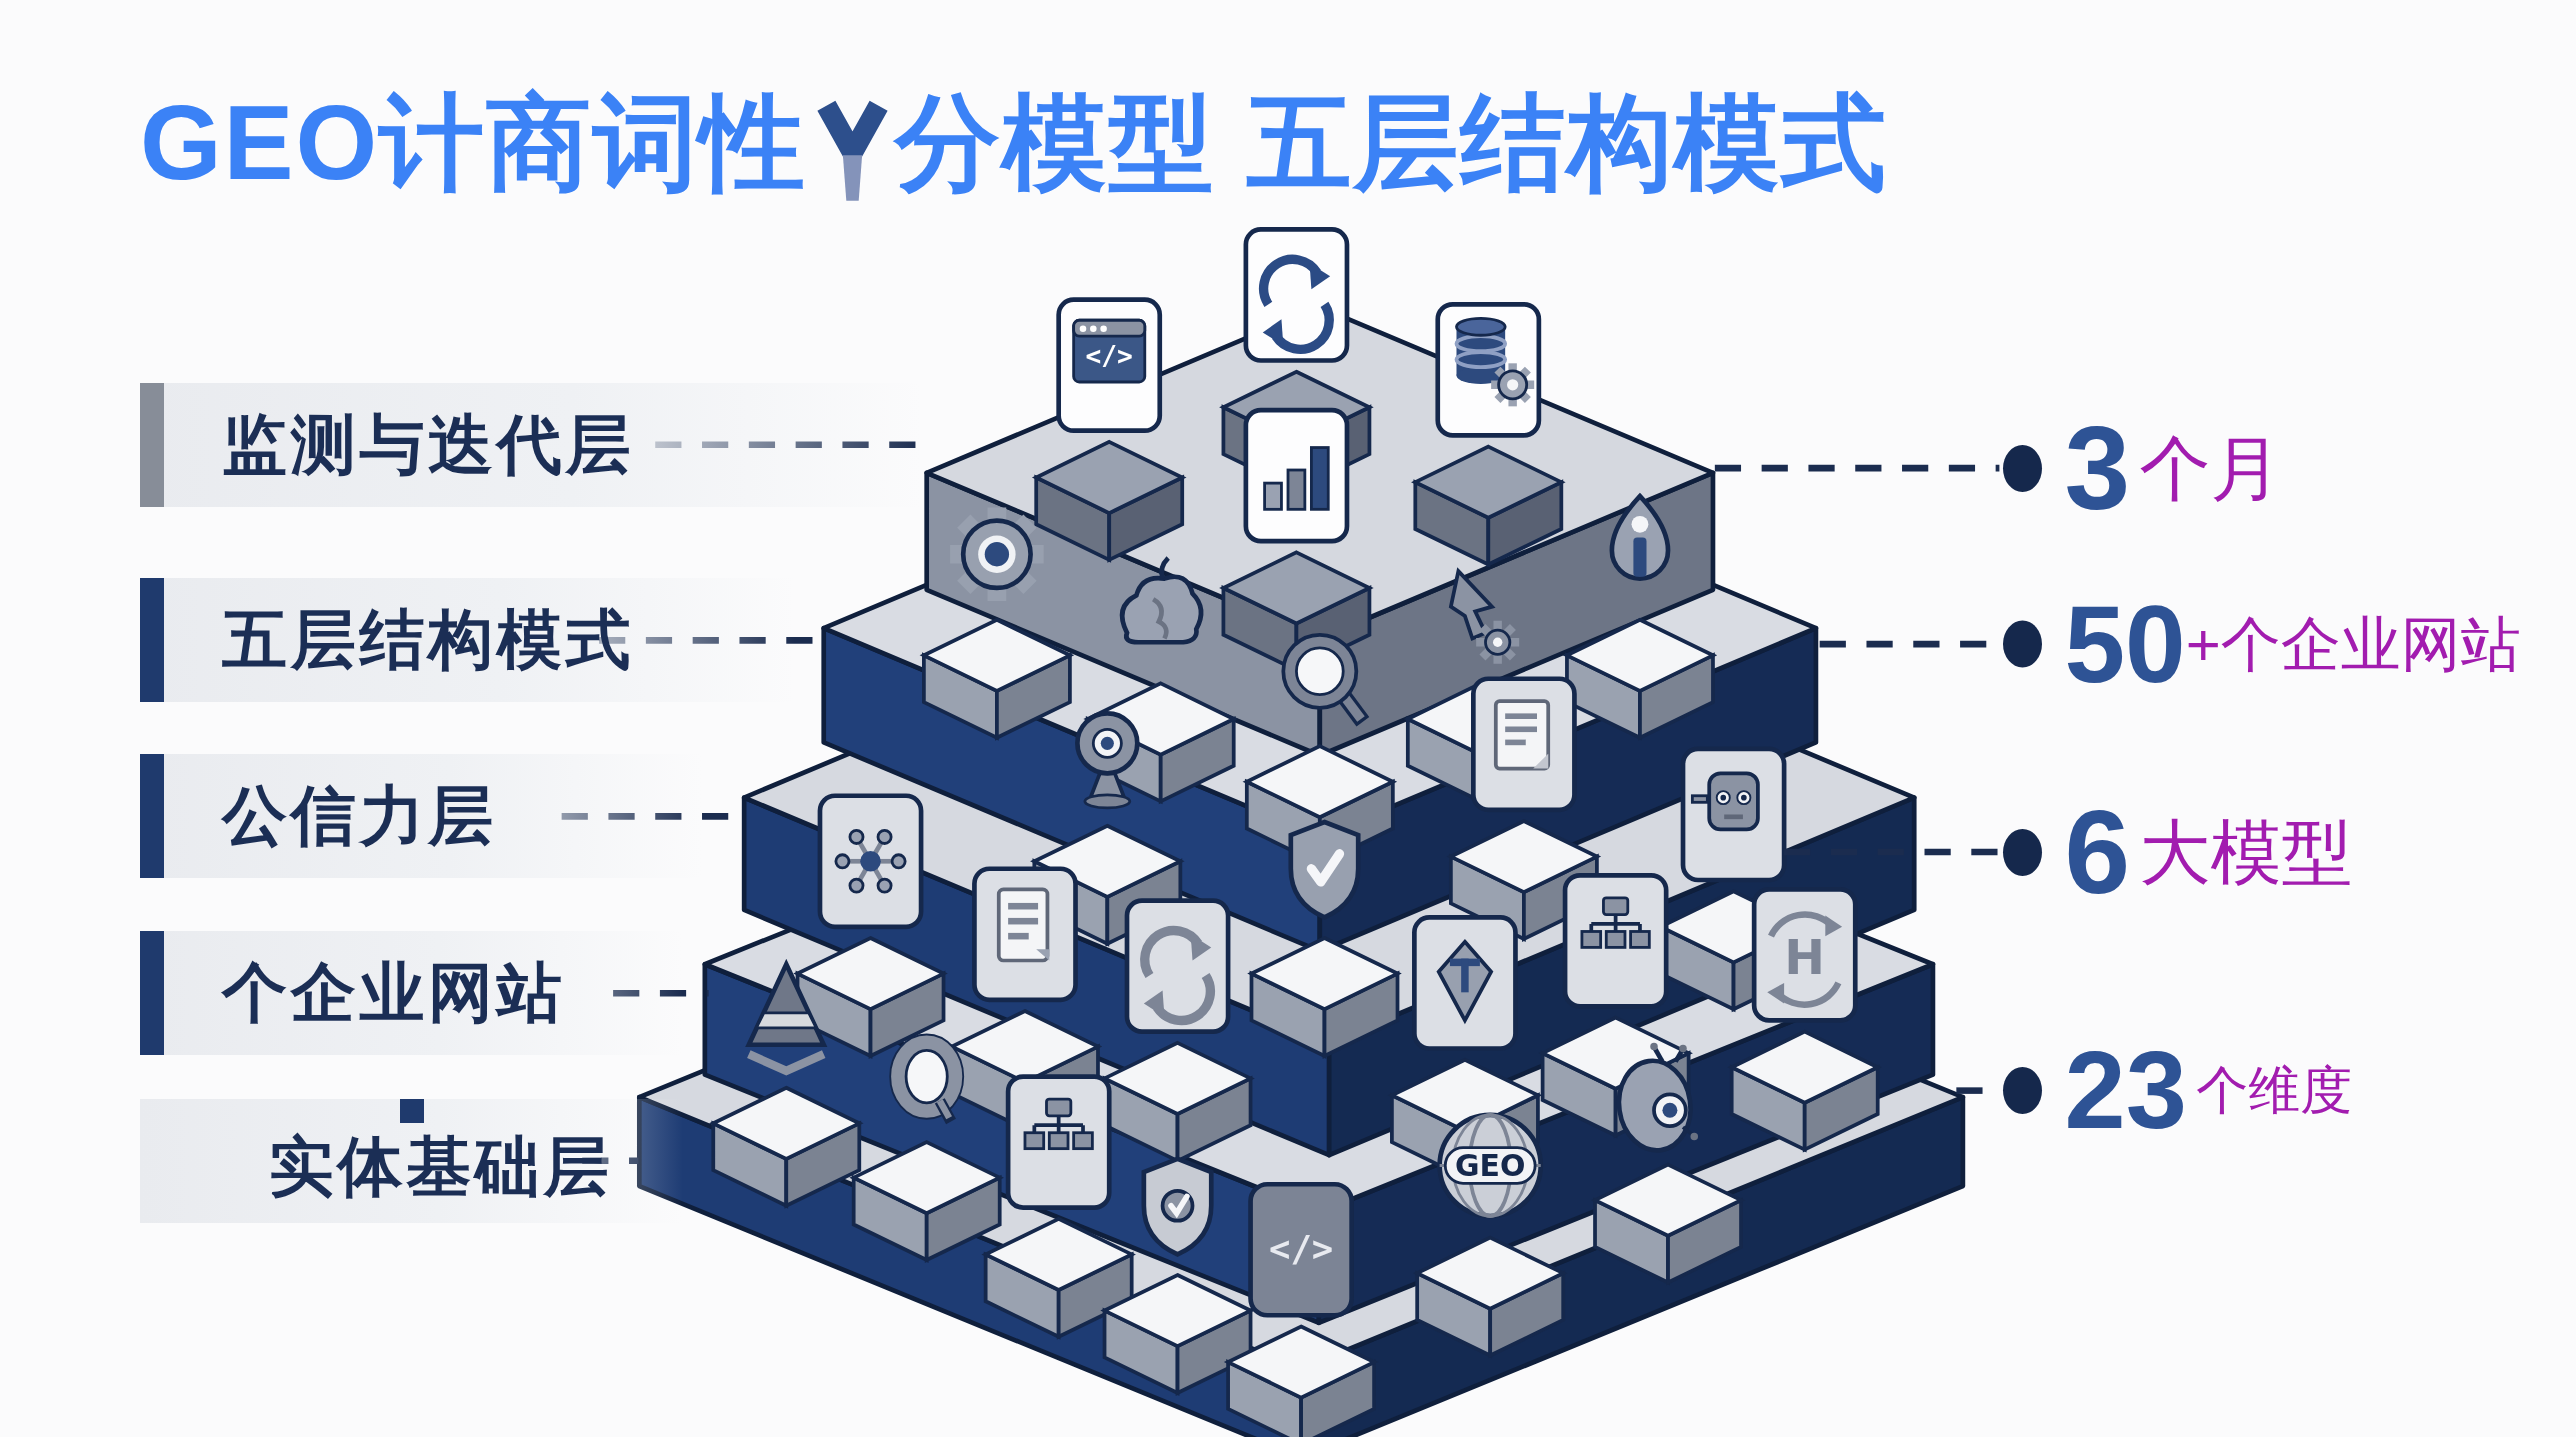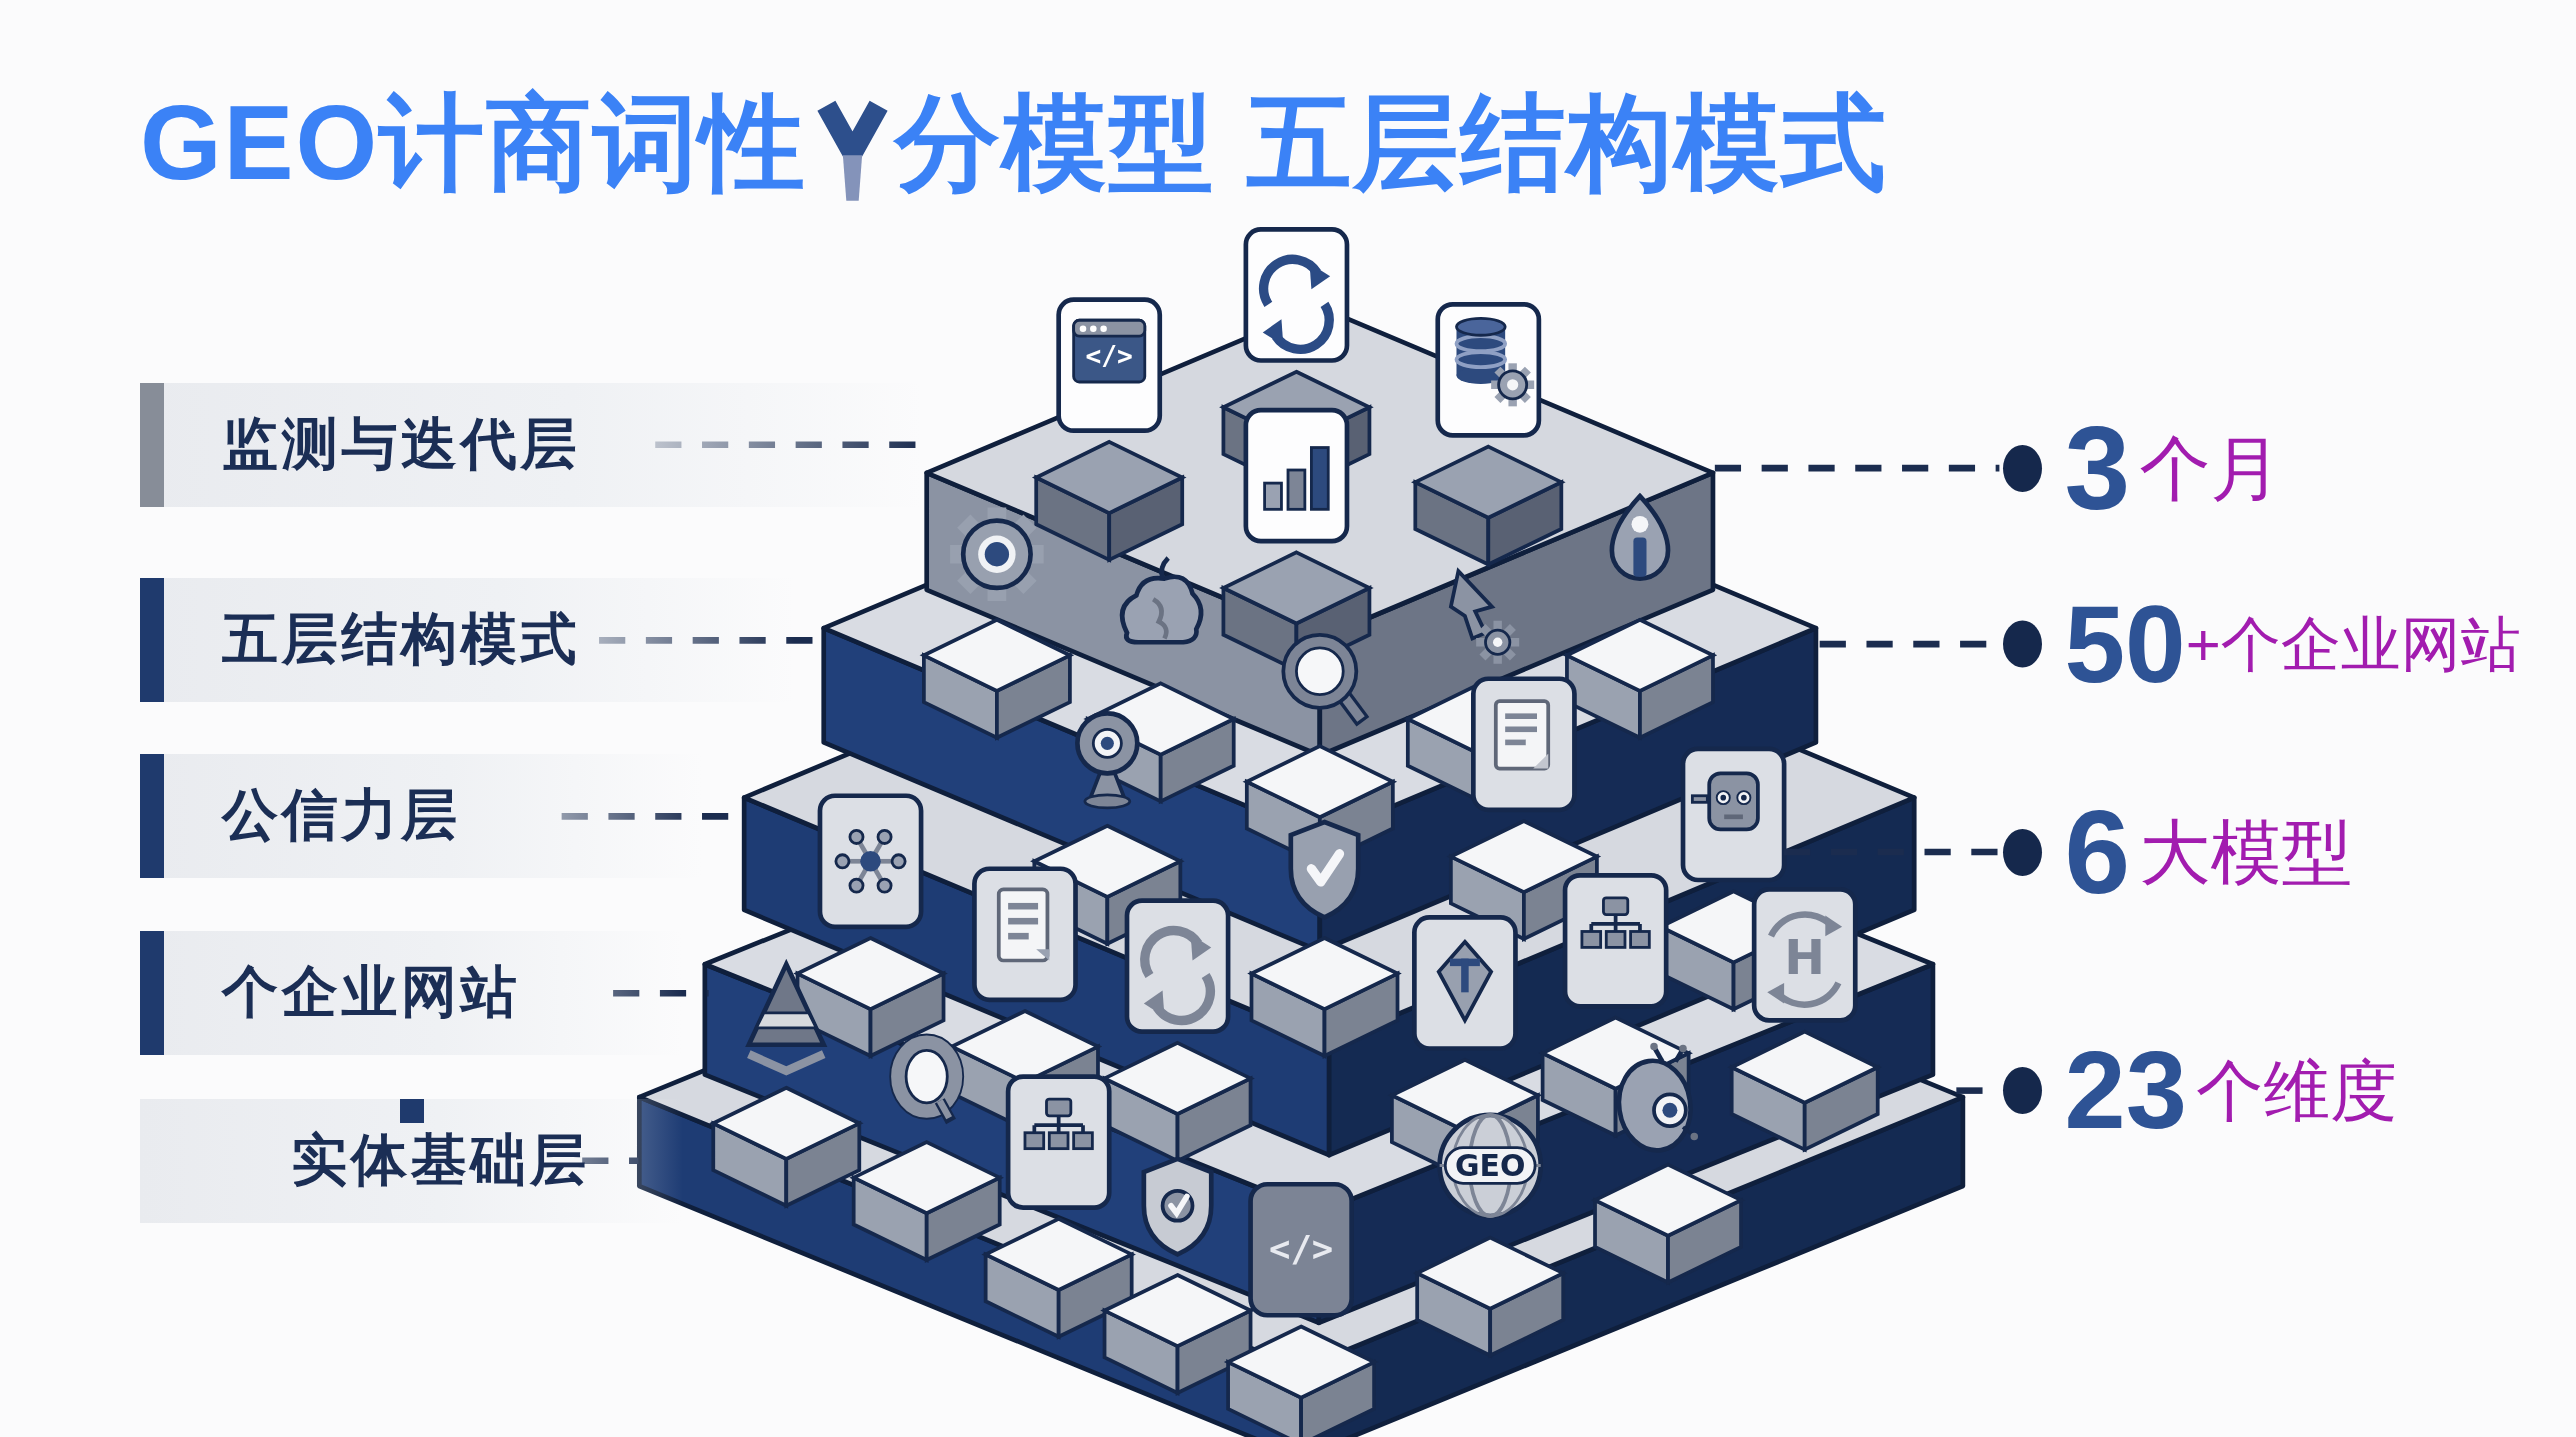--- a/index.html
+++ b/index.html
@@ -21,21 +21,21 @@
   .title .funnel-wrap{display:inline-block;width:73px;height:110px;margin:5.6px 5.6px 0 9.4px;}
 
   
   .bar{
     position:absolute;left:140px;height:124px;
     display:flex;align-items:center;
     background:linear-gradient(90deg,#e9ebef 0%,#eff1f4 55%,rgba(246,247,249,0) 100%);
   }
   .bar .accent{width:24px;height:124px;flex:0 0 24px;}
   .bar .bar-text{
-    margin-left:58px;font-size:56px;font-weight:800;color:#1b2e55;
+    margin-left:58px;font-size:65px;font-weight:800;color:#1b2e55;
     letter-spacing:3.7px;white-space:nowrap;
   }
   .bar0{top:383px;width:783px;}
   .bar1{top:578px;width:655px;}
   .bar2{top:754px;width:562px;}
   .bar3{top:931px;width:543px;}
   .bar4{top:1099px;width:543px;flex-direction:column;}
 
   
   .anno{
@@ -48,21 +48,21 @@
   }
   .anno .num{font-size:118px;font-weight:800;color:#2e5395;line-height:1;}
   .anno .suf{font-size:71px;font-weight:400;color:#a21caf;line-height:1;margin-left:9.4px;}
   .anno0{top:468px;}
   .anno1{top:644px;justify-content:center;}
   .anno1 .num{font-size:109px;}
   .anno1 .suf{font-size:60px;margin-left:0;}
   .anno2{top:852px;}
   .anno3{top:1090px;}
   .anno3 .num{font-size:110px;}
-  .anno3 .suf{font-size:67px;}
+  .anno3 .suf{font-size:52px;}
 </style>
 </head>
 <body>
 
 <div id="canvas">
 
   <svg id="scene" viewBox="0 0 2752 1536" xmlns="http://www.w3.org/2000/svg">
       <g>
     <polygon points="683,1172 1390,1462 1390,1557 683,1267" fill="#1e3c74" stroke="#0f1f3c" stroke-width="5" stroke-linejoin="round"></polygon>
     <polygon points="1390,1462 2097,1172 2097,1267 1390,1557" fill="#142a52" stroke="#0f1f3c" stroke-width="5" stroke-linejoin="round"></polygon>

